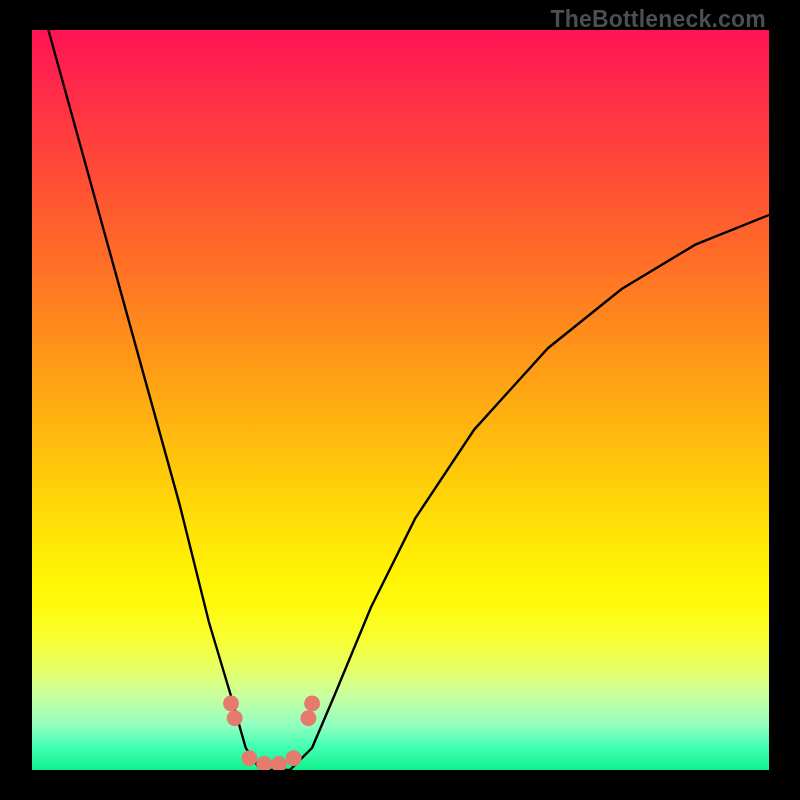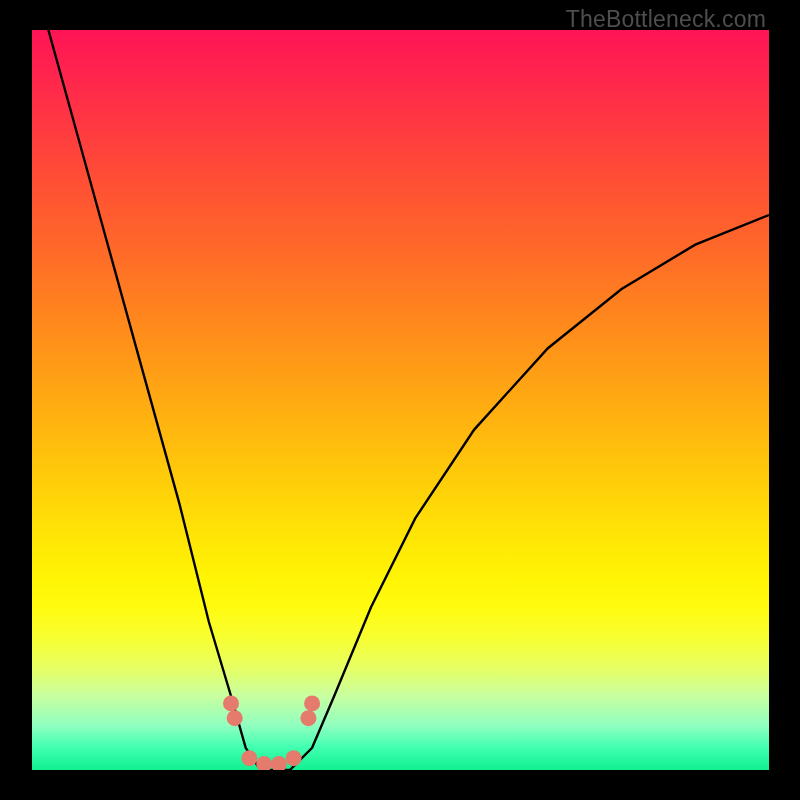--- a/index.html
+++ b/index.html
@@ -16,21 +16,21 @@
   #ffe406 68%,
   #fff404 74%,
   #fffb10 78%,
   #f8ff30 82%,
   #e8ff60 86%,
   #c8ffa0 90%,
   #90ffc0 94%,
   #40ffb0 97%,
   #10f090 100%)}
 .curve-layer{position:absolute;inset:0}
-.watermark{position:absolute;top:6px;right:34px;color:#4e4e4e;font-size:23px;font-weight:400;letter-spacing:.2px}
+.watermark{position:absolute;top:6px;right:34px;color:#4e4e4e;font-size:23px;font-weight:700;letter-spacing:.2px}
 </style>
 </head>
 <body>
 
 <div class="watermark">TheBottleneck.com</div>
 
 <div class="frame">
   <div class="gradient"></div>
   <svg class="curve-layer" viewBox="0 0 737 740" preserveAspectRatio="none">
     <path fill="none" stroke="#000" stroke-width="2.4" d="M0.0 -59.2 L36.9 74.0 L73.7 207.2 L110.5 340.4 L147.4 473.6 L176.9 592.0 L199.0 666.0 L213.7 717.8 L228.5 740.0 L243.2 740.0 L257.9 740.0 L280.1 717.8 L302.2 666.0 L339.0 577.2 L383.2 488.4 L442.2 399.6 L515.9 318.2 L589.6 259.0 L663.3 214.6 L737.0 185.0"></path>

